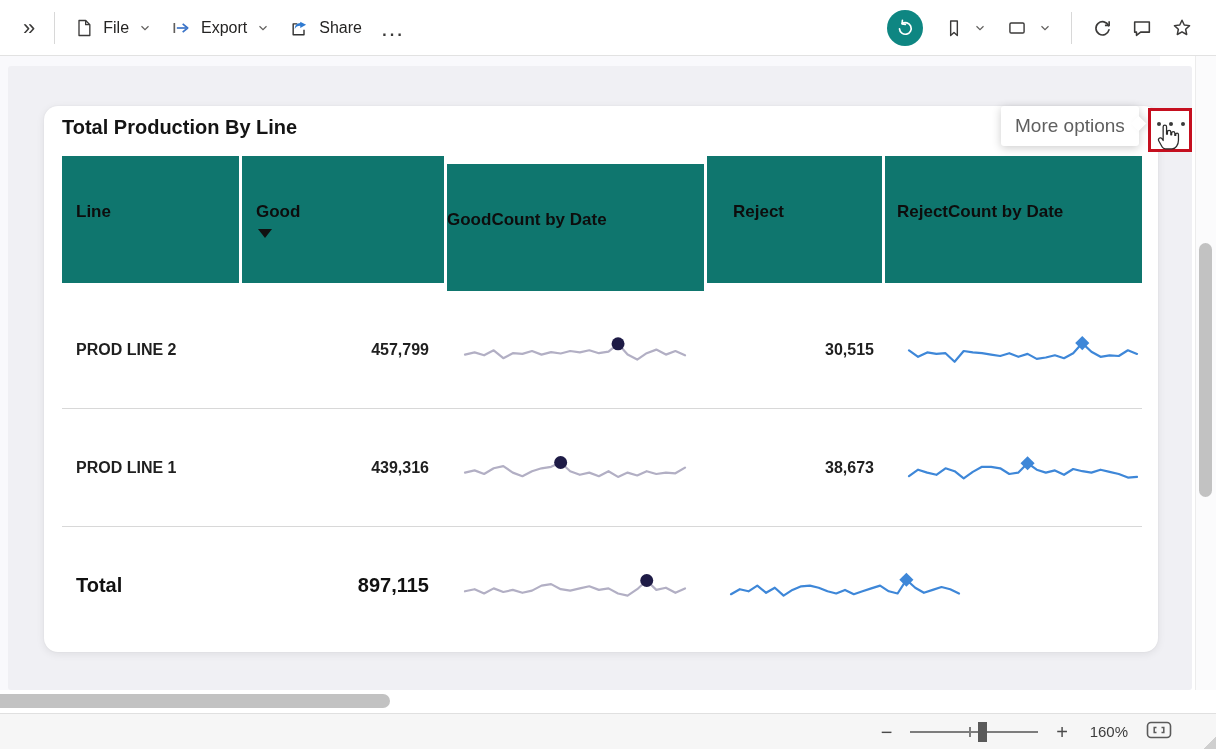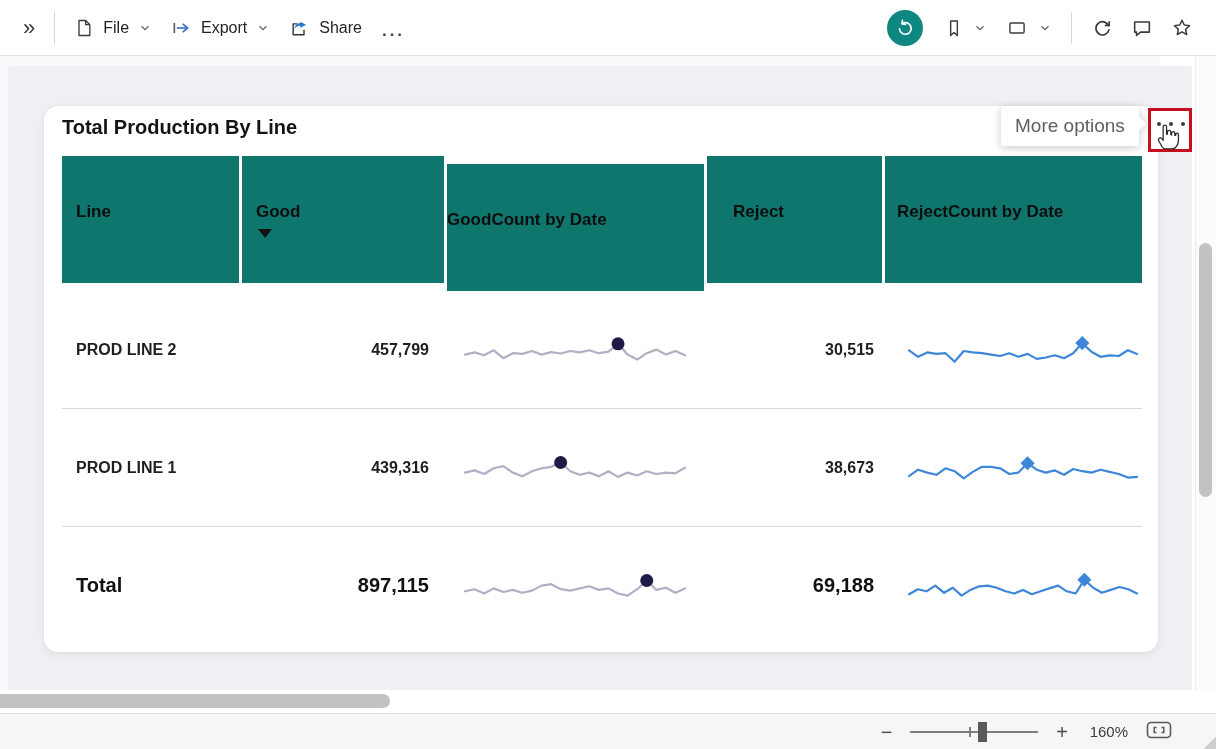--- a/index.html
+++ b/index.html
@@ -246,21 +246,20 @@
 
       <div class="tr total">
         <div class="td name c0">Total</div>
         <div class="td num c1">897,115</div>
         <div class="td sparkcell c2">
           <svg width="224" height="44">
               <polyline points="2.0,27.3 11.6,25.2 21.1,29.5 30.7,24.4 40.3,28.0 49.8,25.9 59.4,28.8 69.0,26.6 78.5,21.6 88.1,20.1 97.7,25.2 107.2,26.6 116.8,24.4 126.3,22.3 135.9,25.9 145.5,24.4 155.0,29.5 164.6,31.6 174.2,25.2 183.7,16.5 193.3,25.9 202.9,23.7 212.4,28.8 222.0,24.4" fill="none" stroke="#b2afc4" stroke-width="2.2" stroke-linejoin="round" stroke-linecap="round"></polyline>
               <circle cx="183.7391304347826" cy="16.52" r="6.5" fill="#1e1b46"></circle>
             </svg>
         </div>
-        <div class="td num c3">69,188</div>
         <div class="td sparkcell c4">
           <svg width="232" height="44">
               <polyline points="2.0,30.2 10.8,25.2 19.5,27.3 28.3,21.6 37.1,28.8 45.8,23.7 54.6,31.6 63.4,25.9 72.2,22.3 80.9,21.6 89.7,23.7 98.5,27.3 107.2,29.5 116.0,25.9 124.8,30.2 133.5,27.3 142.3,24.4 151.1,21.6 159.8,27.3 168.6,29.5 177.4,15.8 186.2,23.7 194.9,28.8 203.7,25.9 212.5,23.0 221.2,25.2 230.0,29.5" fill="none" stroke="#3e87d8" stroke-width="2.2" stroke-linejoin="round" stroke-linecap="round"></polyline>
               <rect x="172.3846153846154" y="10.8" width="10" height="10" fill="#3e87d8" transform="rotate(45 177.3846153846154 15.8)"></rect>
             </svg>
         </div>
       </div>
     </div>
   </div>
 </div>

